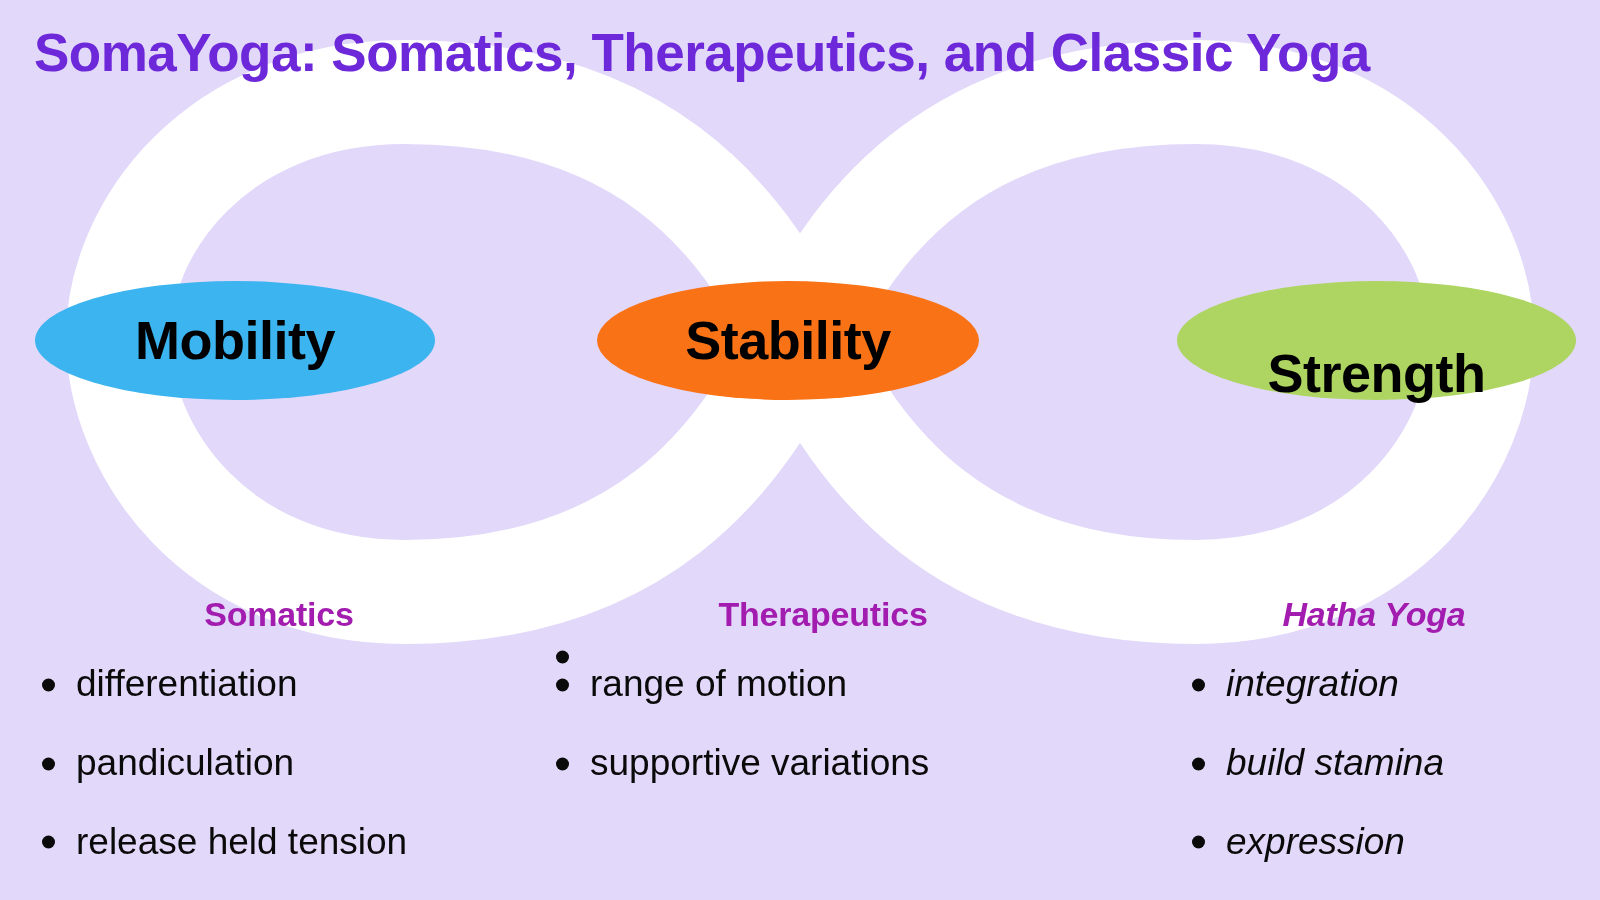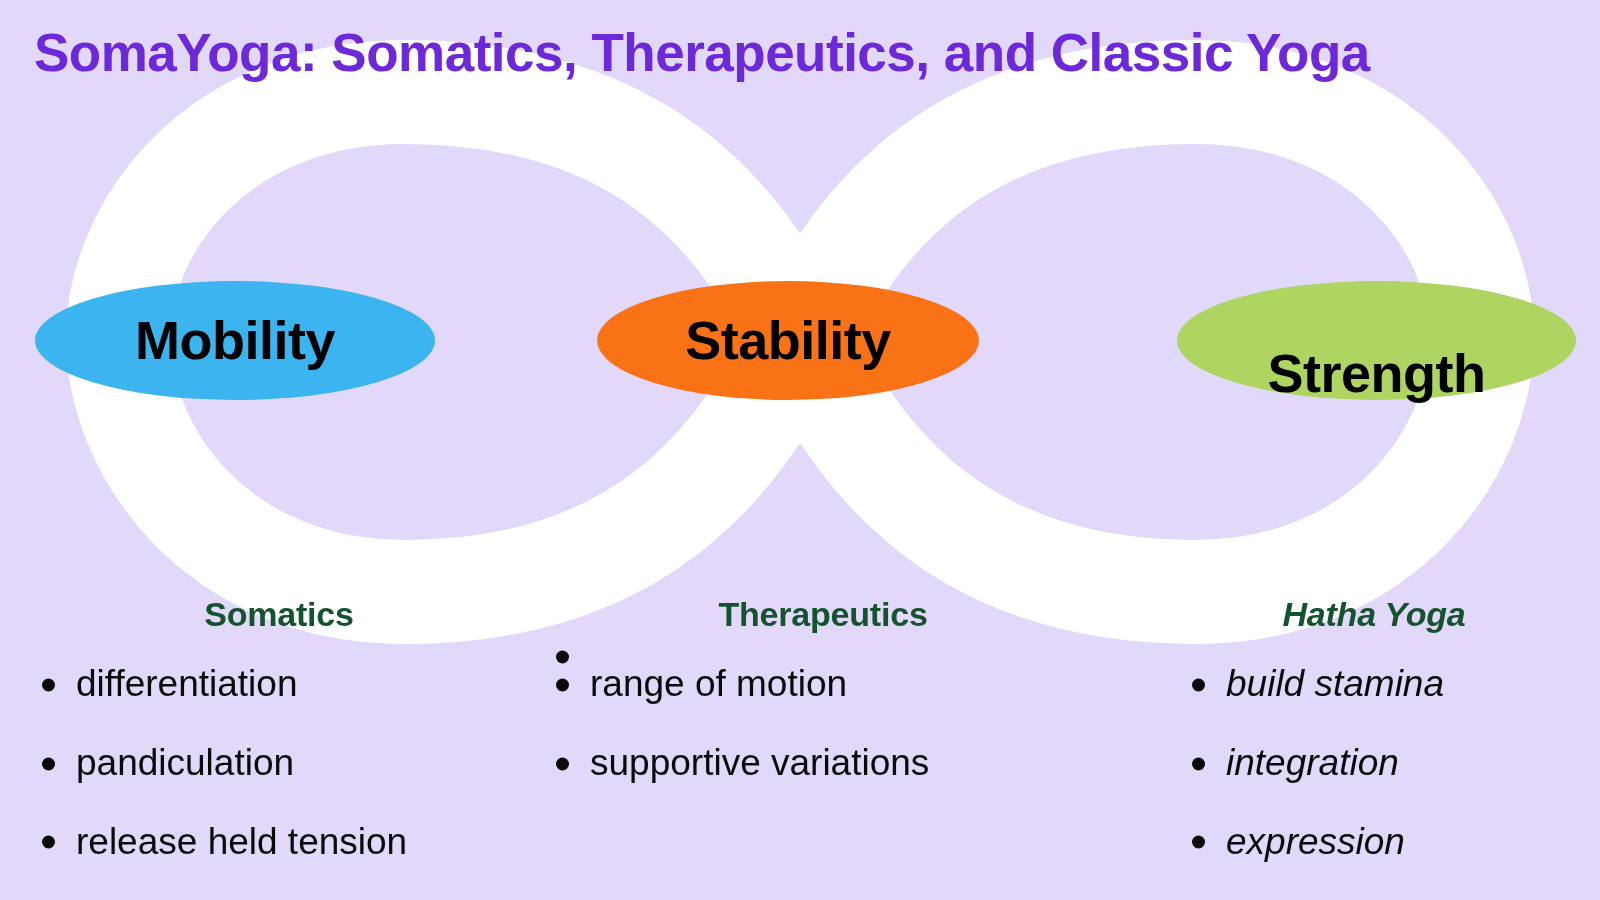--- a/index.html
+++ b/index.html
@@ -95,21 +95,21 @@
     position: relative;
     box-sizing: border-box;
   }
   #column-somatics   { width: 528px; padding-left: 30px; }
   #column-therapeutics { width: 580px; padding-left: 10px; }
   #column-hatha      { width: 492px; padding-left: 40px; font-style: italic; }
 
   .column-heading {
     font-size: 34px;
     font-weight: 700;
-    color: #14532d;
+    color: #a21caf;
     text-align: center;
     letter-spacing: -0.2px;
     margin: 0 0 22px 0;
     line-height: 1.1;
   }
   .column-list {
     list-style: none;
     margin: 0;
     padding: 0;
   }
@@ -187,20 +187,20 @@
       <ul class="column-list">
         <li><span class="bullet-dot"></span></li>
         <li><span class="bullet-dot"></span><span>range of motion</span></li>
         <li><span class="bullet-dot"></span><span>supportive variations</span></li>
       </ul>
     </div>
 
     <div class="column" id="column-hatha">
       <div class="column-heading">Hatha Yoga</div>
       <ul class="column-list">
+        <li><span class="bullet-dot"></span><span>integration</span></li>
         <li><span class="bullet-dot"></span><span>build stamina</span></li>
-        <li><span class="bullet-dot"></span><span>integration</span></li>
         <li><span class="bullet-dot"></span><span>expression</span></li>
       </ul>
     </div>
 
   </div>
 </div>
 
 </body></html>

